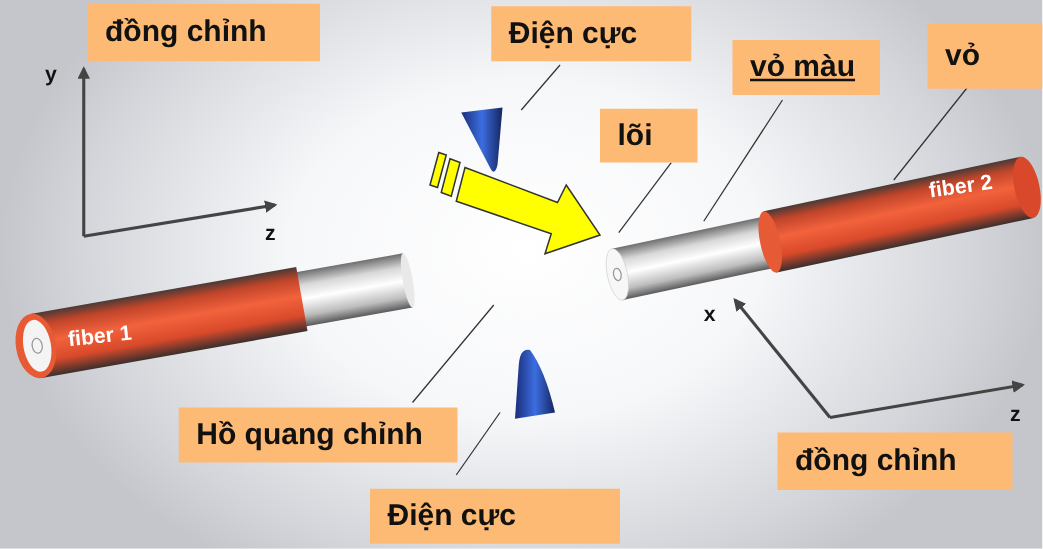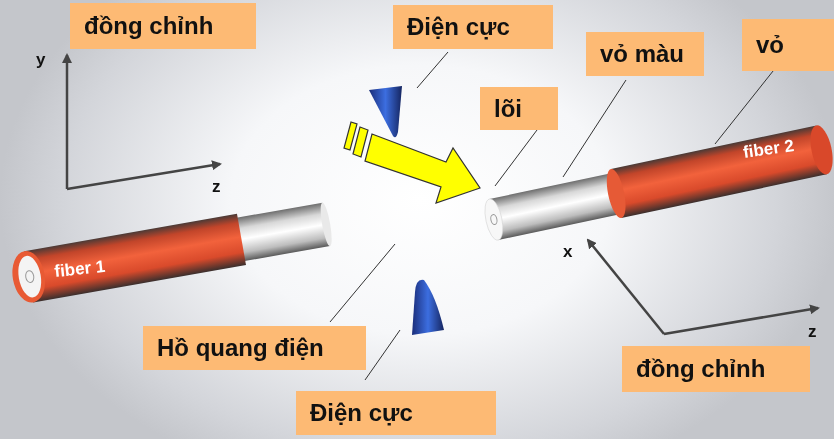--- a/index.html
+++ b/index.html
@@ -93,18 +93,18 @@
   </g>
 </svg>
 
 <div class="axis-letter" style="left:36px;top:50px;">y</div>
 <div class="axis-letter" style="left:212px;top:177px;">z</div>
 <div class="axis-letter" style="left:563px;top:242px;">x</div>
 <div class="axis-letter" style="left:808px;top:322px;">z</div>
 
 <div class="label" style="left:70px;top:3px;width:186px;height:46px;">đồng chỉnh</div>
 <div class="label" style="left:393px;top:5px;width:160px;height:44px;">Điện cực</div>
-<div class="label" style="left:586px;top:32px;width:118px;height:44px;">vỏ màu</div>
+<div class="label" style="left:586px;top:32px;width:118px;height:44px;text-decoration:underline;">vỏ màu</div>
 <div class="label" style="left:742px;top:19px;width:92px;height:52px;">vỏ</div>
 <div class="label" style="left:480px;top:87px;width:78px;height:43px;">lõi</div>
-<div class="label" style="left:143px;top:326px;width:223px;height:44px;">Hồ quang điện</div>
+<div class="label" style="left:143px;top:326px;width:223px;height:44px;">Hồ quang chỉnh</div>
 <div class="label" style="left:296px;top:391px;width:200px;height:44px;">Điện cực</div>
 <div class="label" style="left:622px;top:346px;width:188px;height:46px;">đồng chỉnh</div>
 
 </body></html>

